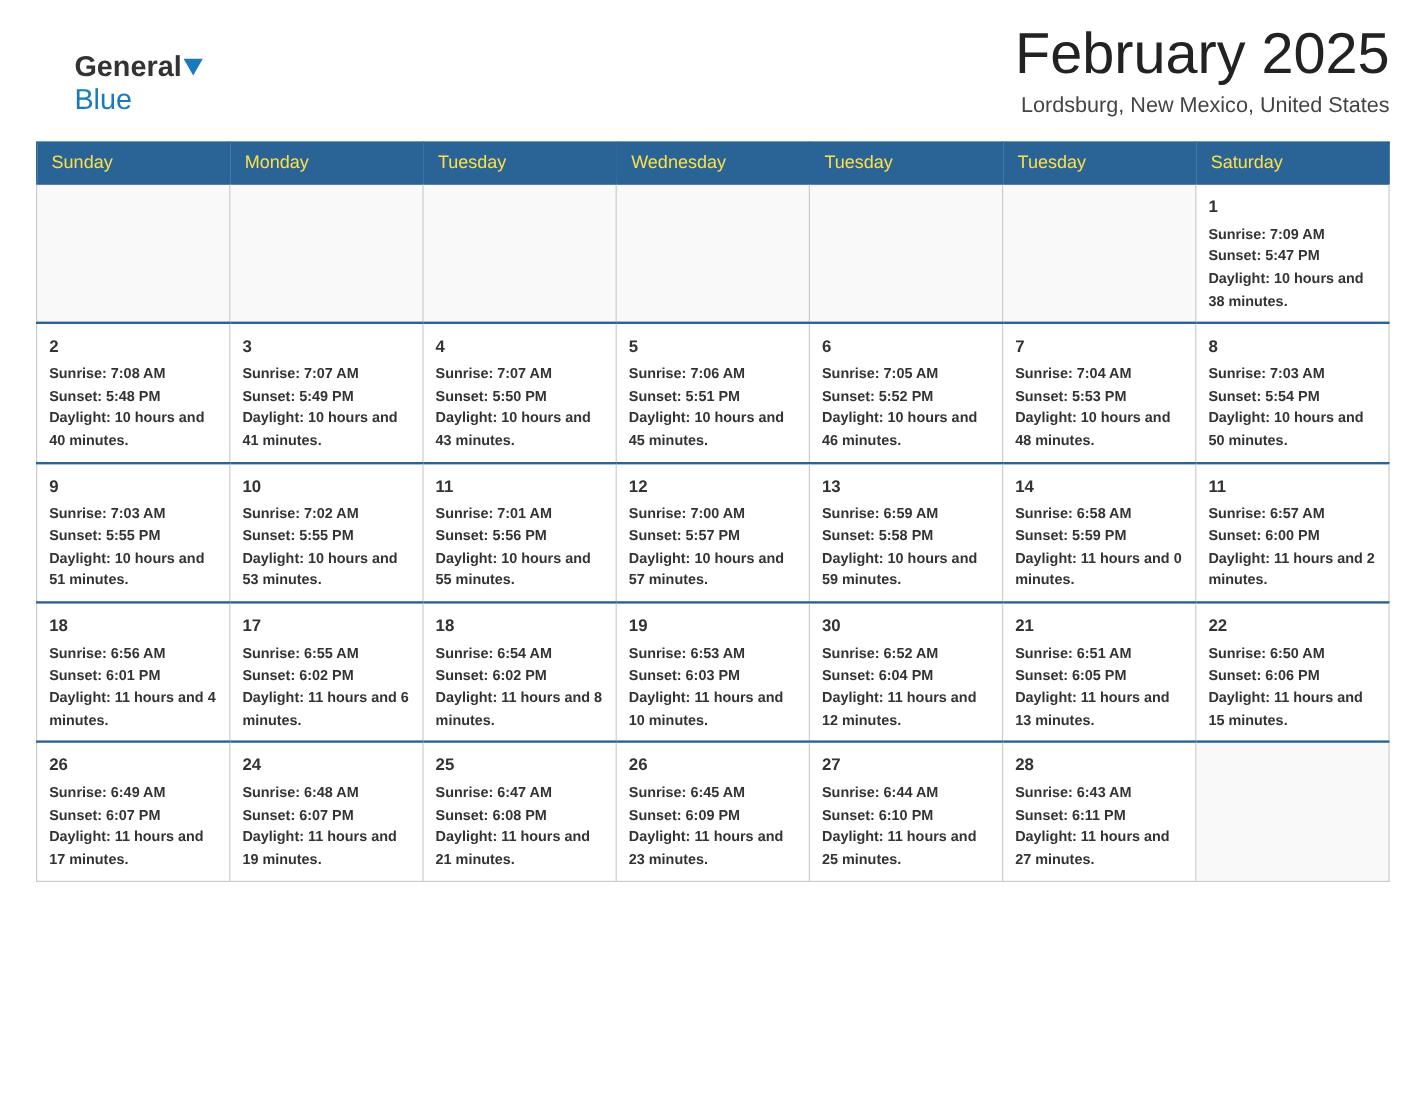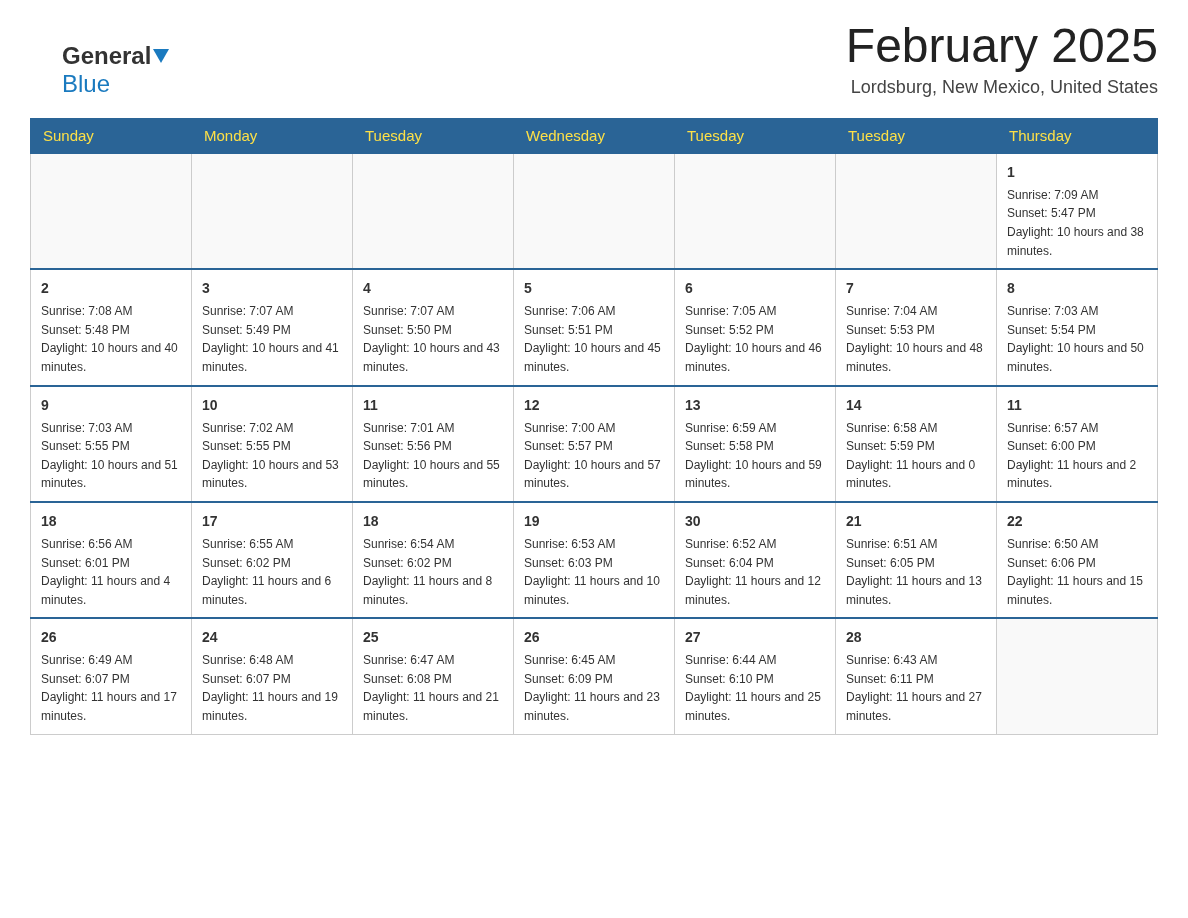--- a/index.html
+++ b/index.html
@@ -71,20 +71,21 @@
     .day-number {
       font-size: 14px;
       font-weight: bold;
       display: block;
       margin-bottom: 3px;
     }
     .day-info {
       font-size: 12px;
       color: #333;
       line-height: 1.55;
+      font-weight: bold;
     }
     .empty-cell {
       background: #f9f9f9;
     }
     tr.week-row td {
       border-top: 2px solid #2a6496;
     }
     .logo-row {
       display: flex;
       align-items: center;
@@ -119,21 +120,21 @@
 
 <table class="calendar">
   <thead>
     <tr>
     <th>Sunday</th>
         <th>Monday</th>
         <th>Tuesday</th>
         <th>Wednesday</th>
         <th>Tuesday</th>
         <th>Tuesday</th>
-        <th>Thursday</th>
+        <th>Saturday</th>
       </tr>
   </thead>
   <tbody id="calendar-body">
   <tr class="week-row">
         <td class="empty-cell"></td>
         <td class="empty-cell"></td>
         <td class="empty-cell"></td>
         <td class="empty-cell"></td>
         <td class="empty-cell"></td>
         <td class="empty-cell"></td>

